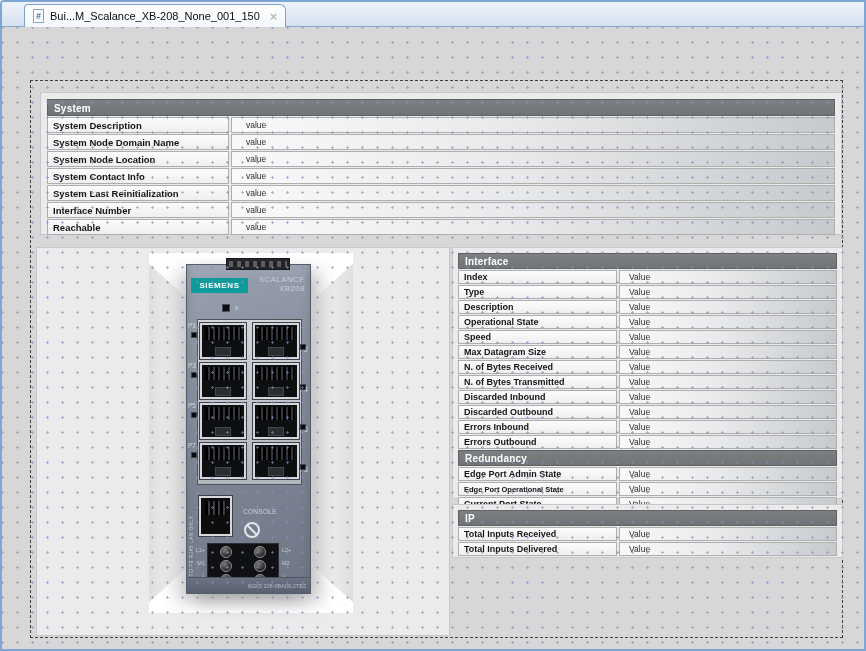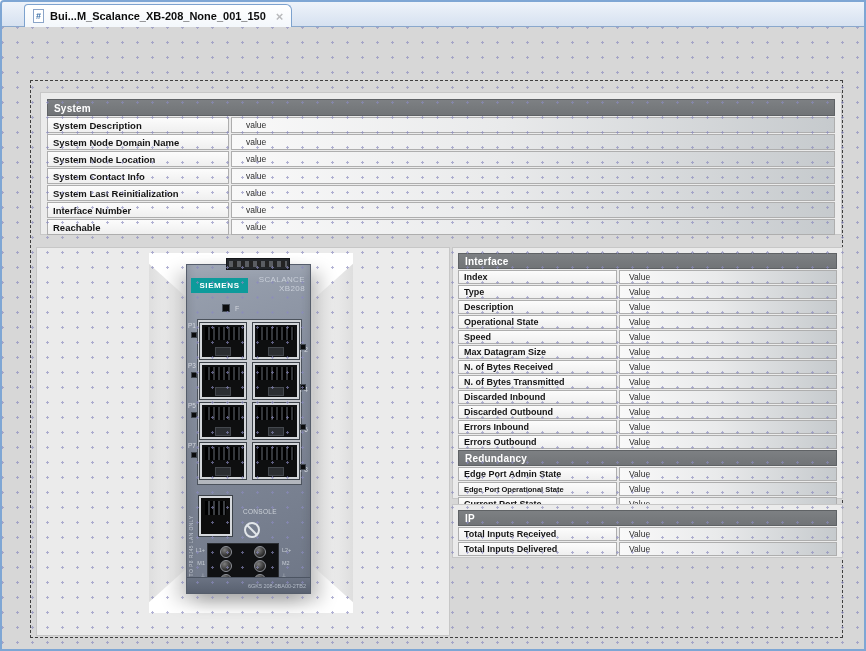--- a/index.html
+++ b/index.html
@@ -10,21 +10,21 @@
 
   
   .tabbar { position:absolute; top:0; left:0; right:0; height:25px;
             background:linear-gradient(#eef3fa,#d6e1f0); border-bottom:1px solid #8aa8cc; }
   .tab { position:absolute; left:22px; top:2px; height:23px;
          background:linear-gradient(#ffffff,#f3f7fb); border:1px solid var(--tab_border,#7da2ce);
          border-bottom:none; border-radius:4px 6px 0 0; display:flex; align-items:center;
          padding:0 8px; gap:6px; }
   .doc-icon { width:11px; height:14px; background:#fff; border:1px solid #8aa4c8;
               font-size:9px; line-height:12px; text-align:center; color:#3a6ea5; font-weight:bold; }
-  .tab-title { font-size:11px; font-weight:bold; color:#0d0d0d; white-space:nowrap; }
+  .tab-title { font-size:11px; font-weight:normal; color:#0d0d0d; white-space:nowrap; }
   .tab-close { font-size:13px; line-height:13px; color:#b9babc; font-weight:bold; margin-left:4px; cursor:default; }
 
   
   .canvas { position:absolute; left:0; right:0; top:25px; bottom:0; background:var(--canvas_bg,#d7d7d7); }
   .dots { position:absolute; inset:0; z-index:40; pointer-events:none;
           background-image:radial-gradient(circle, rgba(138,138,190,.65) 1px, transparent 1.4px);
           background-size:15px 15px; background-position:8px 8px; }
   .selection { position:absolute; left:28px; top:53px; width:813px; height:558px;
                border:1px dashed #3f3f3f; }
 

